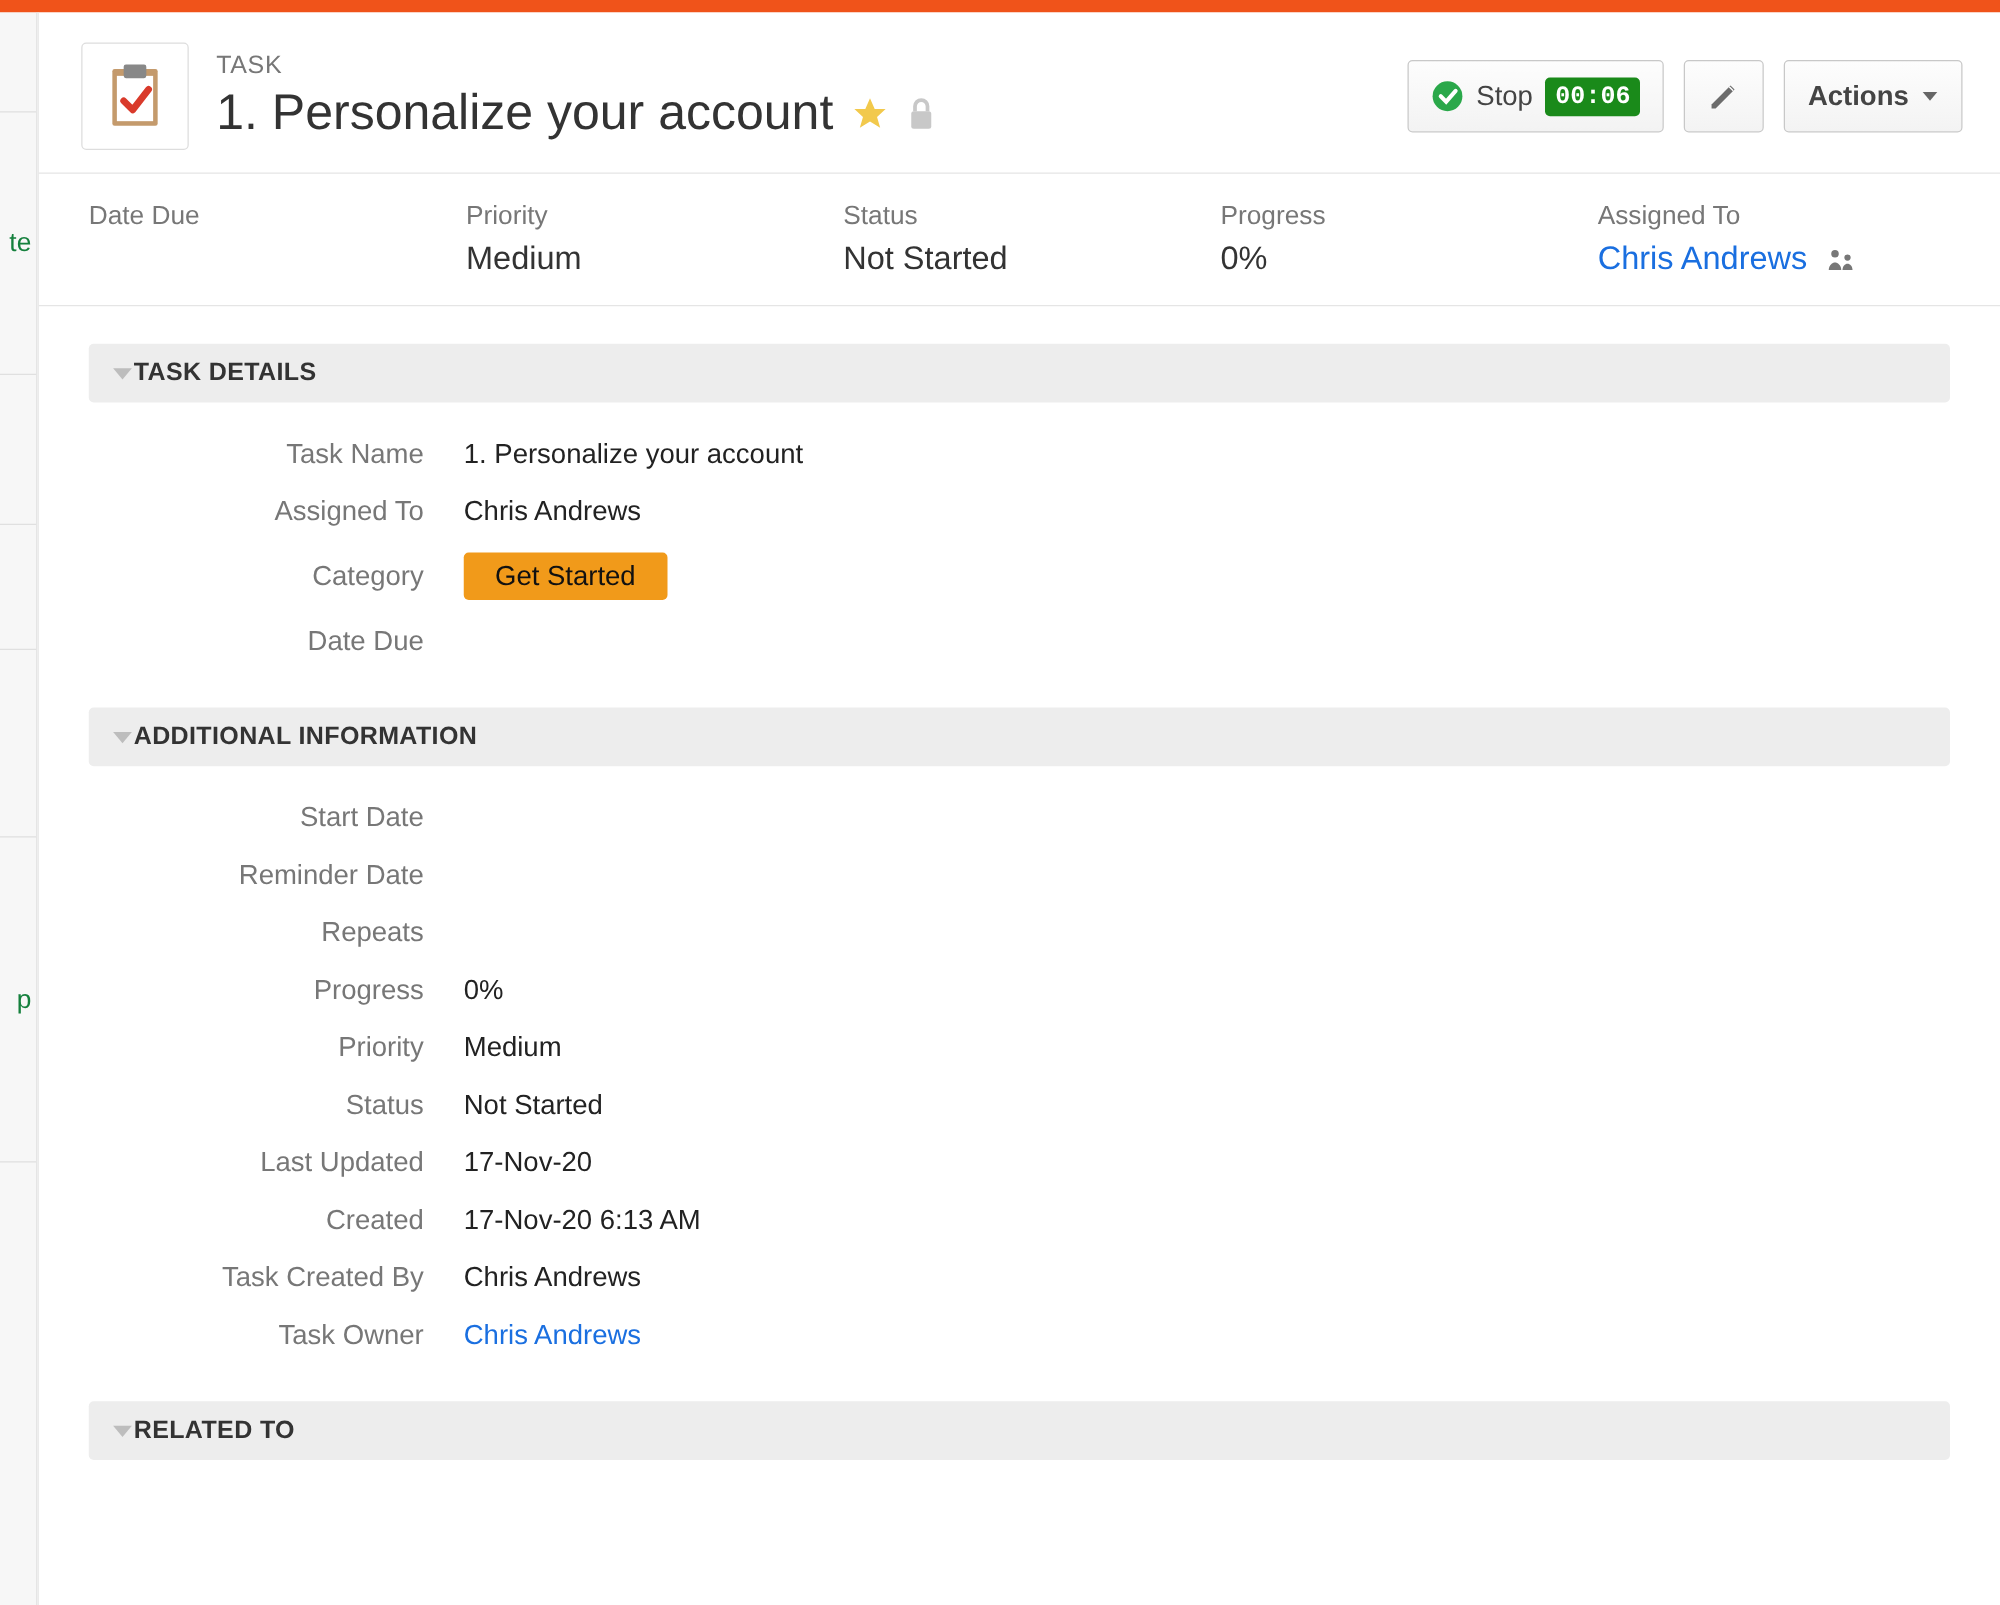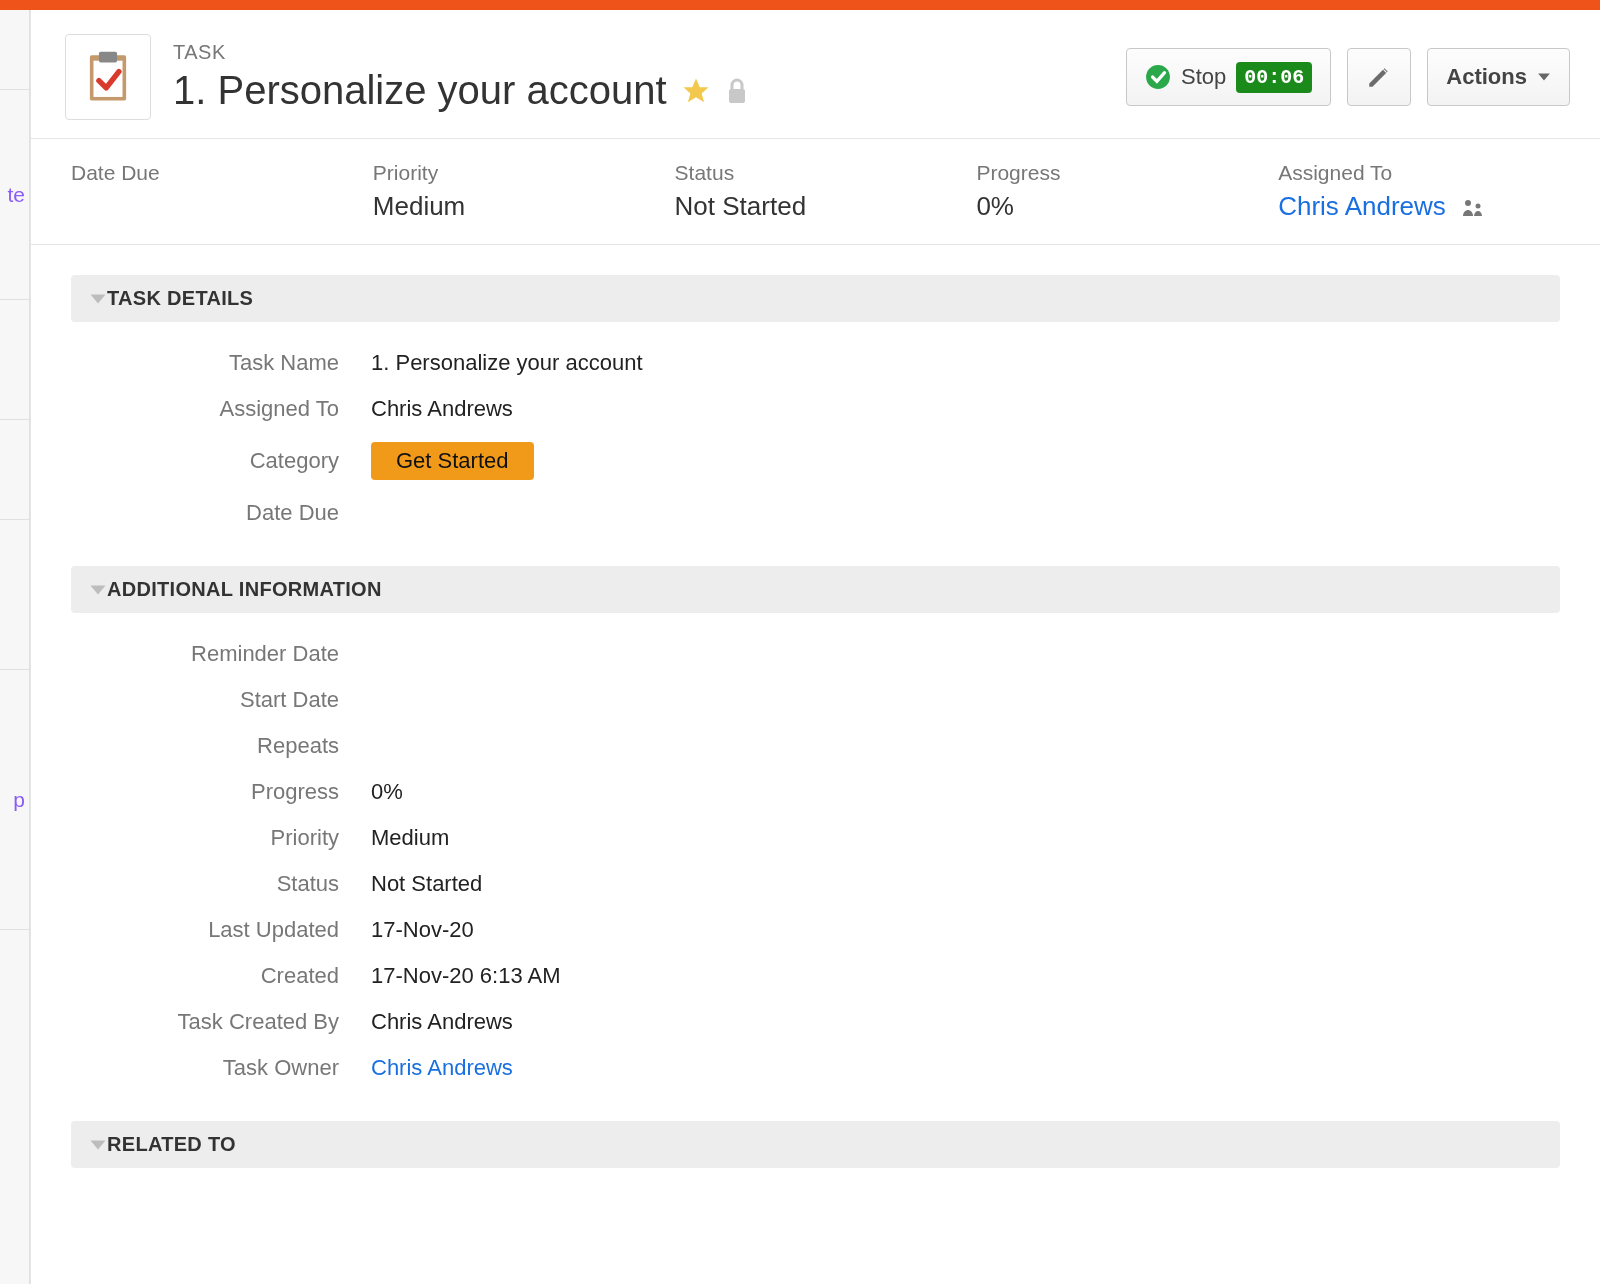--- a/index.html
+++ b/index.html
@@ -22,21 +22,21 @@
     top: 10px;
     width: 30px;
     height: 1274px;
     background: #f7f7f7;
     border-right: 1px solid #e0e0e0;
     overflow: hidden;
   }
   .sidebar-stub .stub-line {
     border-bottom: 1px solid #e0e0e0;
     height: 80px;
-    color: #8b5cf6;
+    color: #15803d;
     font-size: 21px;
     display:flex;
     align-items:center;
     justify-content:flex-end;
     padding-right:4px;
   }
   .main-panel {
     position: absolute;
     left: 30px;
     right: 0;
@@ -287,25 +287,25 @@
     </div>
 
   <div class="section-header">
     <svg class="chev" viewBox="0 0 12 12">
         <polygon points="1,3 11,3 6,9" fill="currentColor"></polygon>
       </svg>
     <div class="ttl">ADDITIONAL INFORMATION</div>
   </div>
   <div class="field-list" id="additional-list">
       <div class="field-row">
+        <div class="field-label">Start Date</div>
+        <div class="field-value"></div>
+      </div>
+      <div class="field-row">
         <div class="field-label">Reminder Date</div>
-        <div class="field-value"></div>
-      </div>
-      <div class="field-row">
-        <div class="field-label">Start Date</div>
         <div class="field-value"></div>
       </div>
       <div class="field-row">
         <div class="field-label">Repeats</div>
         <div class="field-value"></div>
       </div>
       <div class="field-row">
         <div class="field-label">Progress</div>
         <div class="field-value">0%</div>
       </div>

